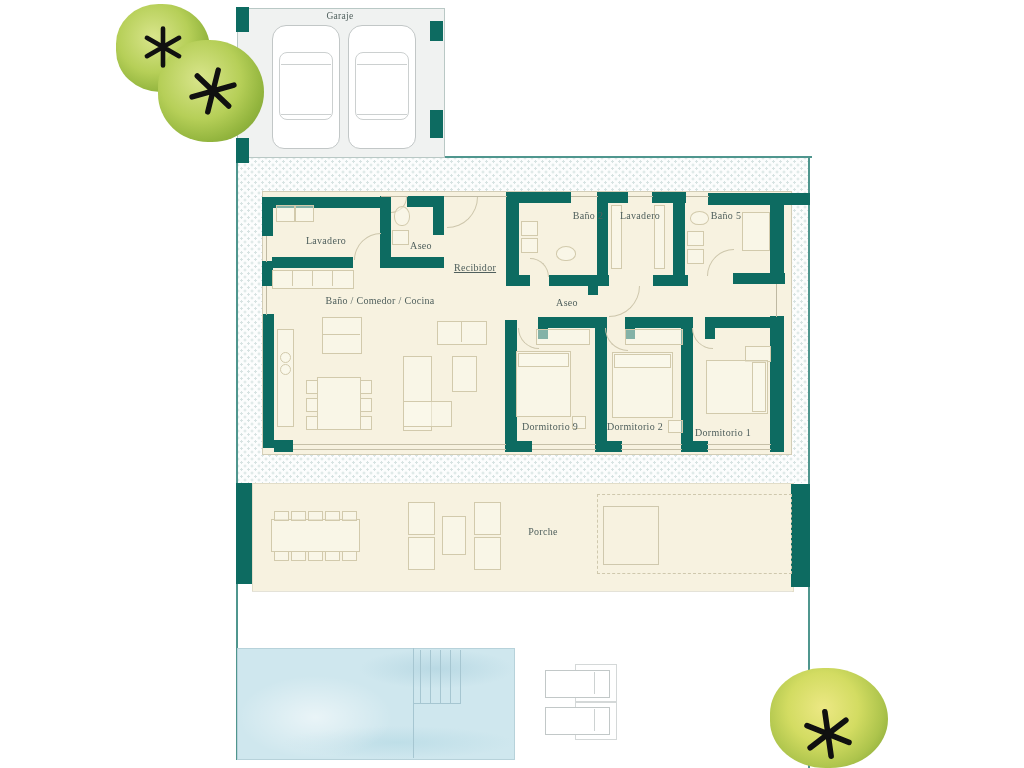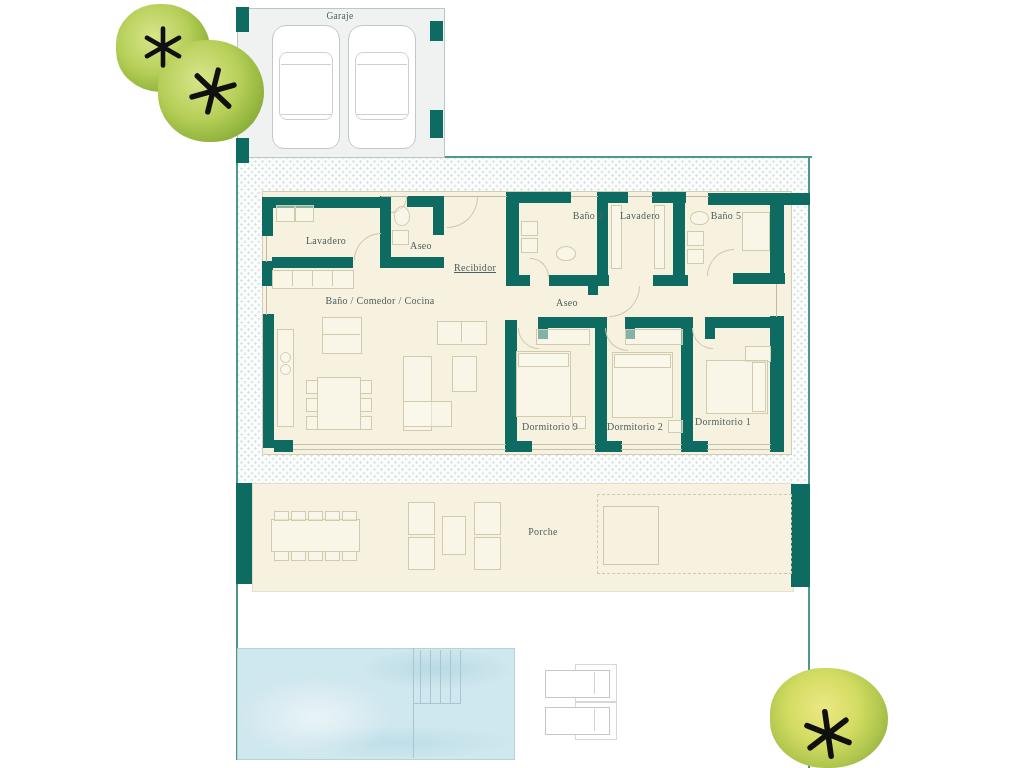--- a/index.html
+++ b/index.html
@@ -185,21 +185,21 @@
   <div class="lbl" style="left:326px;top:241px;">Lavadero</div>
   <div class="lbl" style="left:421px;top:246px;">Aseo</div>
   <div class="lbl" style="left:475px;top:268px;text-decoration:underline;">Recibidor</div>
   <div class="lbl" style="left:380px;top:301px;">Baño / Comedor / Cocina</div>
   <div class="lbl" style="left:588px;top:216px;">Baño 2</div>
   <div class="lbl" style="left:640px;top:216px;">Lavadero</div>
   <div class="lbl" style="left:726px;top:216px;">Baño 5</div>
   <div class="lbl" style="left:567px;top:303px;">Aseo</div>
   <div class="lbl" style="left:550px;top:427px;">Dormitorio 9</div>
   <div class="lbl" style="left:635px;top:427px;">Dormitorio 2</div>
-  <div class="lbl" style="left:723px;top:422px;text-align:center;">Dormitorio 1</div>
+  <div class="lbl" style="left:723px;top:433px;text-align:center;">Dormitorio 1</div>
 
   <div class="floor" style="left:252px;top:483px;width:540px;height:107px;border-color:#e2ddc8;"></div>
   <div class="wall" style="left:236px;top:483px;width:16px;height:101px;"></div>
   <div class="wall" style="left:791px;top:484px;width:19px;height:103px;"></div>
   <div class="lbl" style="left:543px;top:532px;">Porche</div>
   <div class="furn" style="left:271px;top:519px;width:87px;height:31px;"></div>
   <div class="furn" style="left:274px;top:511px;width:13px;height:8px;"></div>
   <div class="furn" style="left:291px;top:511px;width:13px;height:8px;"></div>
   <div class="furn" style="left:308px;top:511px;width:13px;height:8px;"></div>
   <div class="furn" style="left:325px;top:511px;width:13px;height:8px;"></div>

